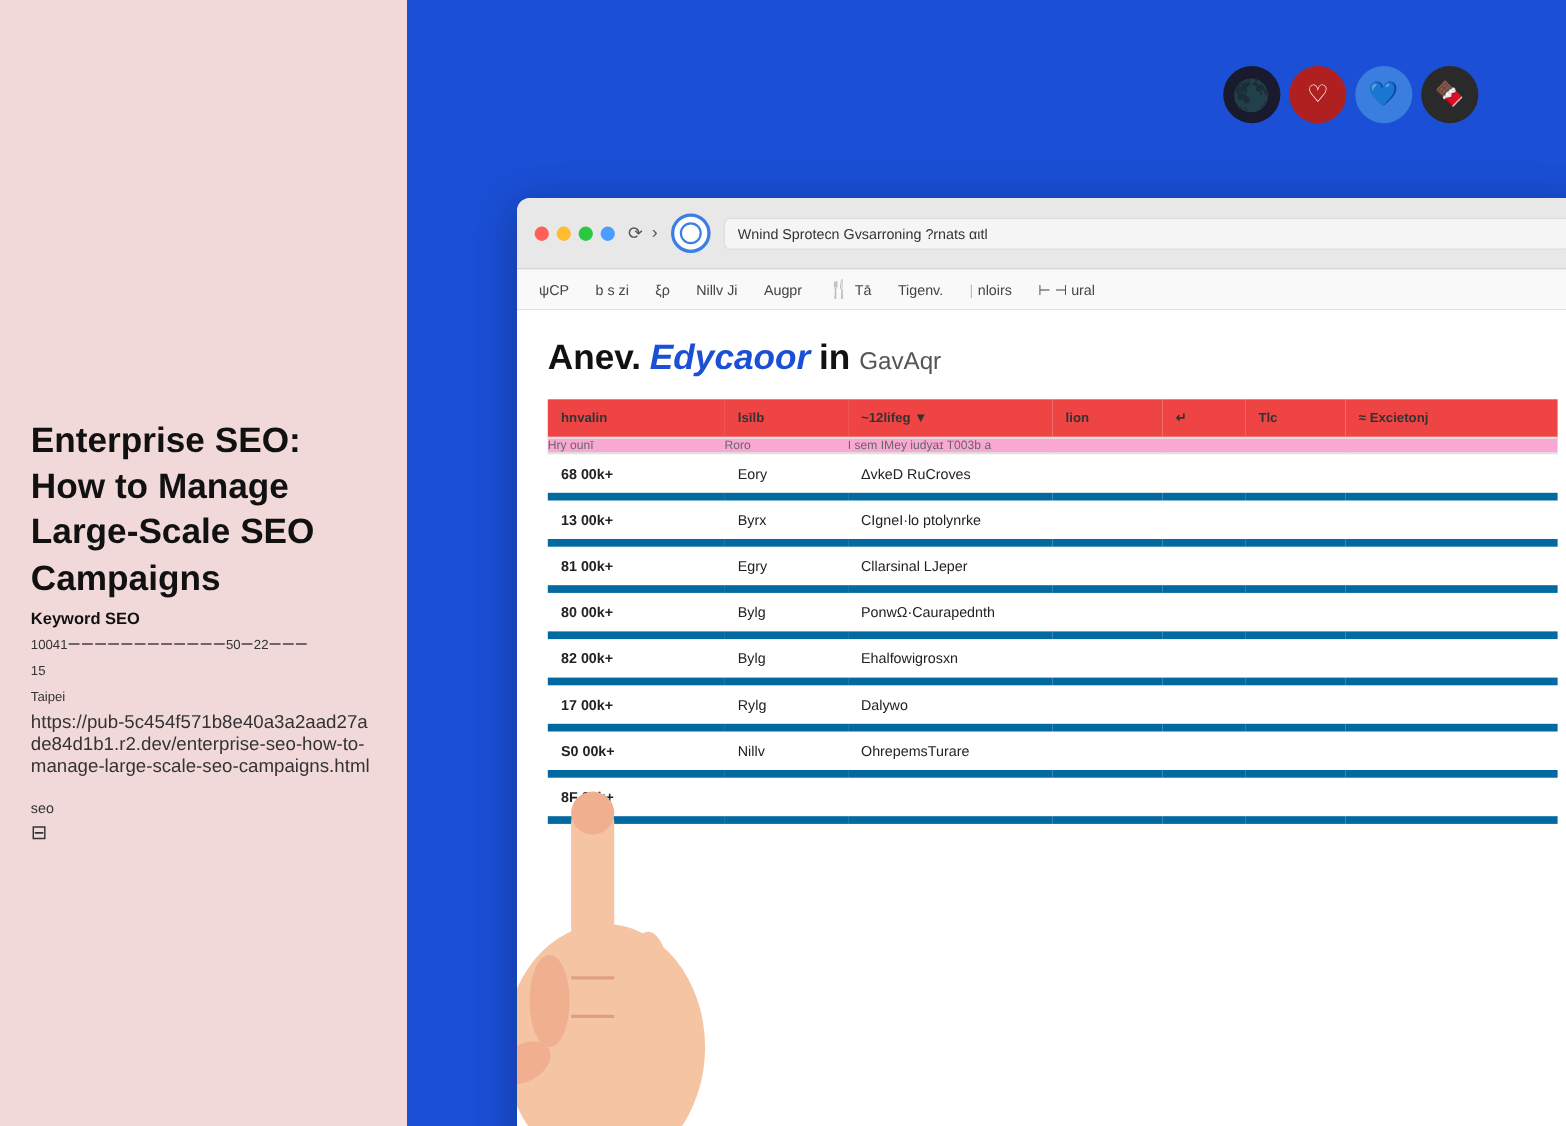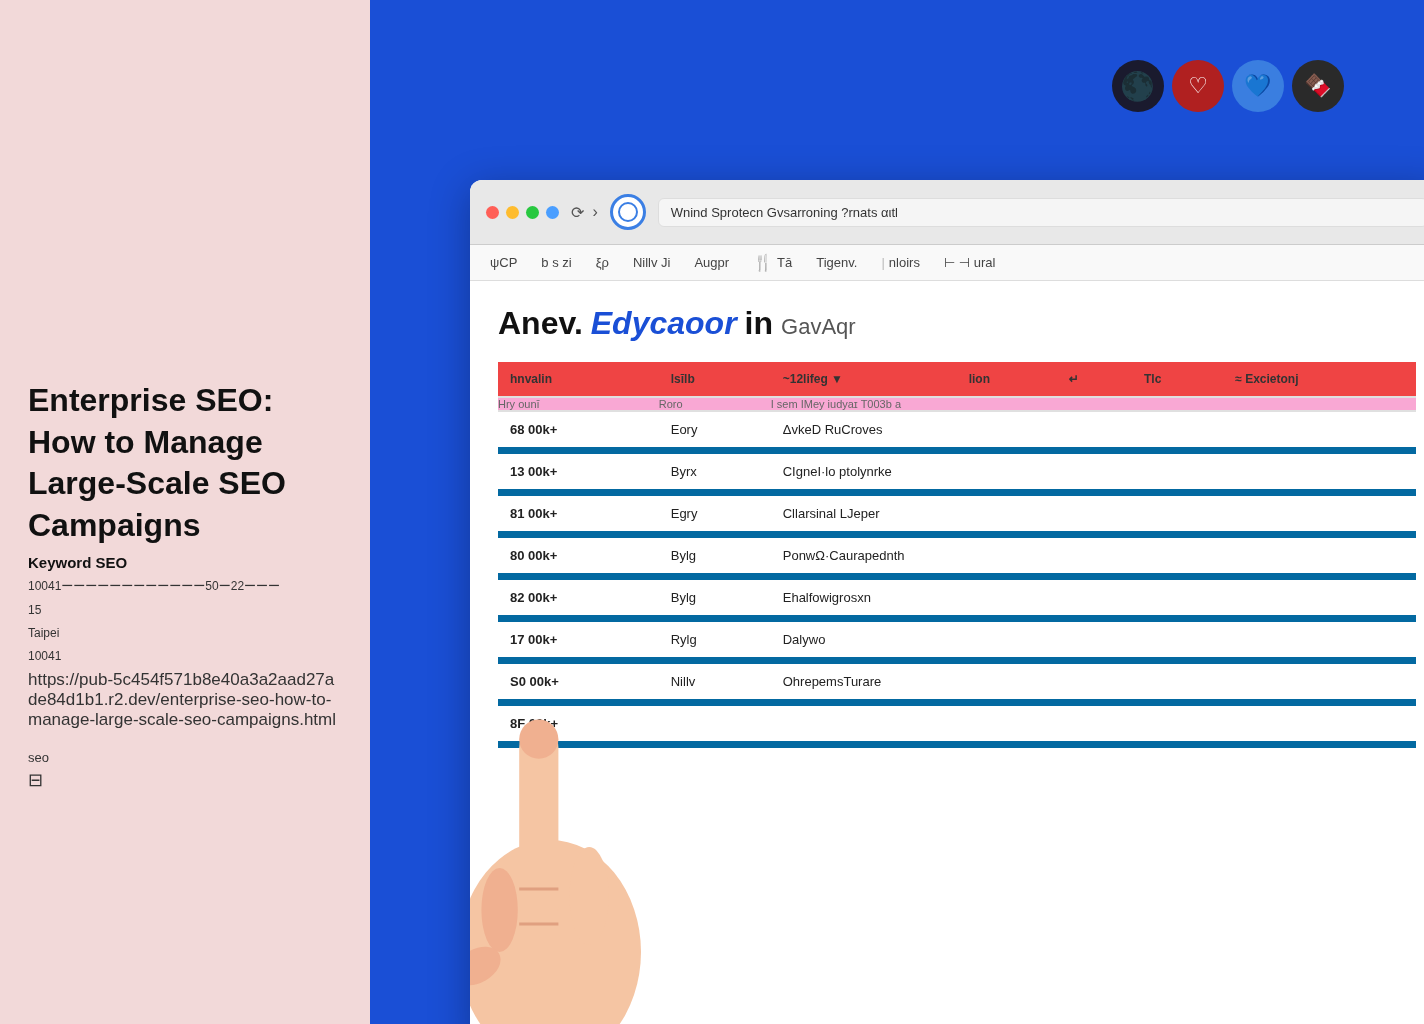--- a/index.html
+++ b/index.html
@@ -248,21 +248,20 @@
   </style>
 </head>
 <body>
 
 <div class="left-panel">
   <h1>Enterprise SEO: How to Manage Large-Scale SEO Campaigns</h1>
   <div class="keyword-seo">Keyword SEO</div>
   <div class="meta-info">10041ーーーーーーーーーーーー50ー22ーーー</div>
   <div class="meta-info">15</div>
   <div class="meta-info">Taipei</div>
-  <div class="meta-info">10041</div>
   <div class="url-info">https://pub-5c454f571b8e40a3a2aad27ade84d1b1.r2.dev/enterprise-seo-how-to-manage-large-scale-seo-campaigns.html</div>
   <div class="tag-seo">seo</div>
   <div class="tag-icon">⊟</div>
 </div>
 
 <div class="right-panel">
 
   <div class="top-icons">
     <div class="icon-circle icon-dark" style="font-size:28px;">🌑</div>
     <div class="icon-circle" style="background:#b02020;font-size:22px;color:white;">♡</div>

